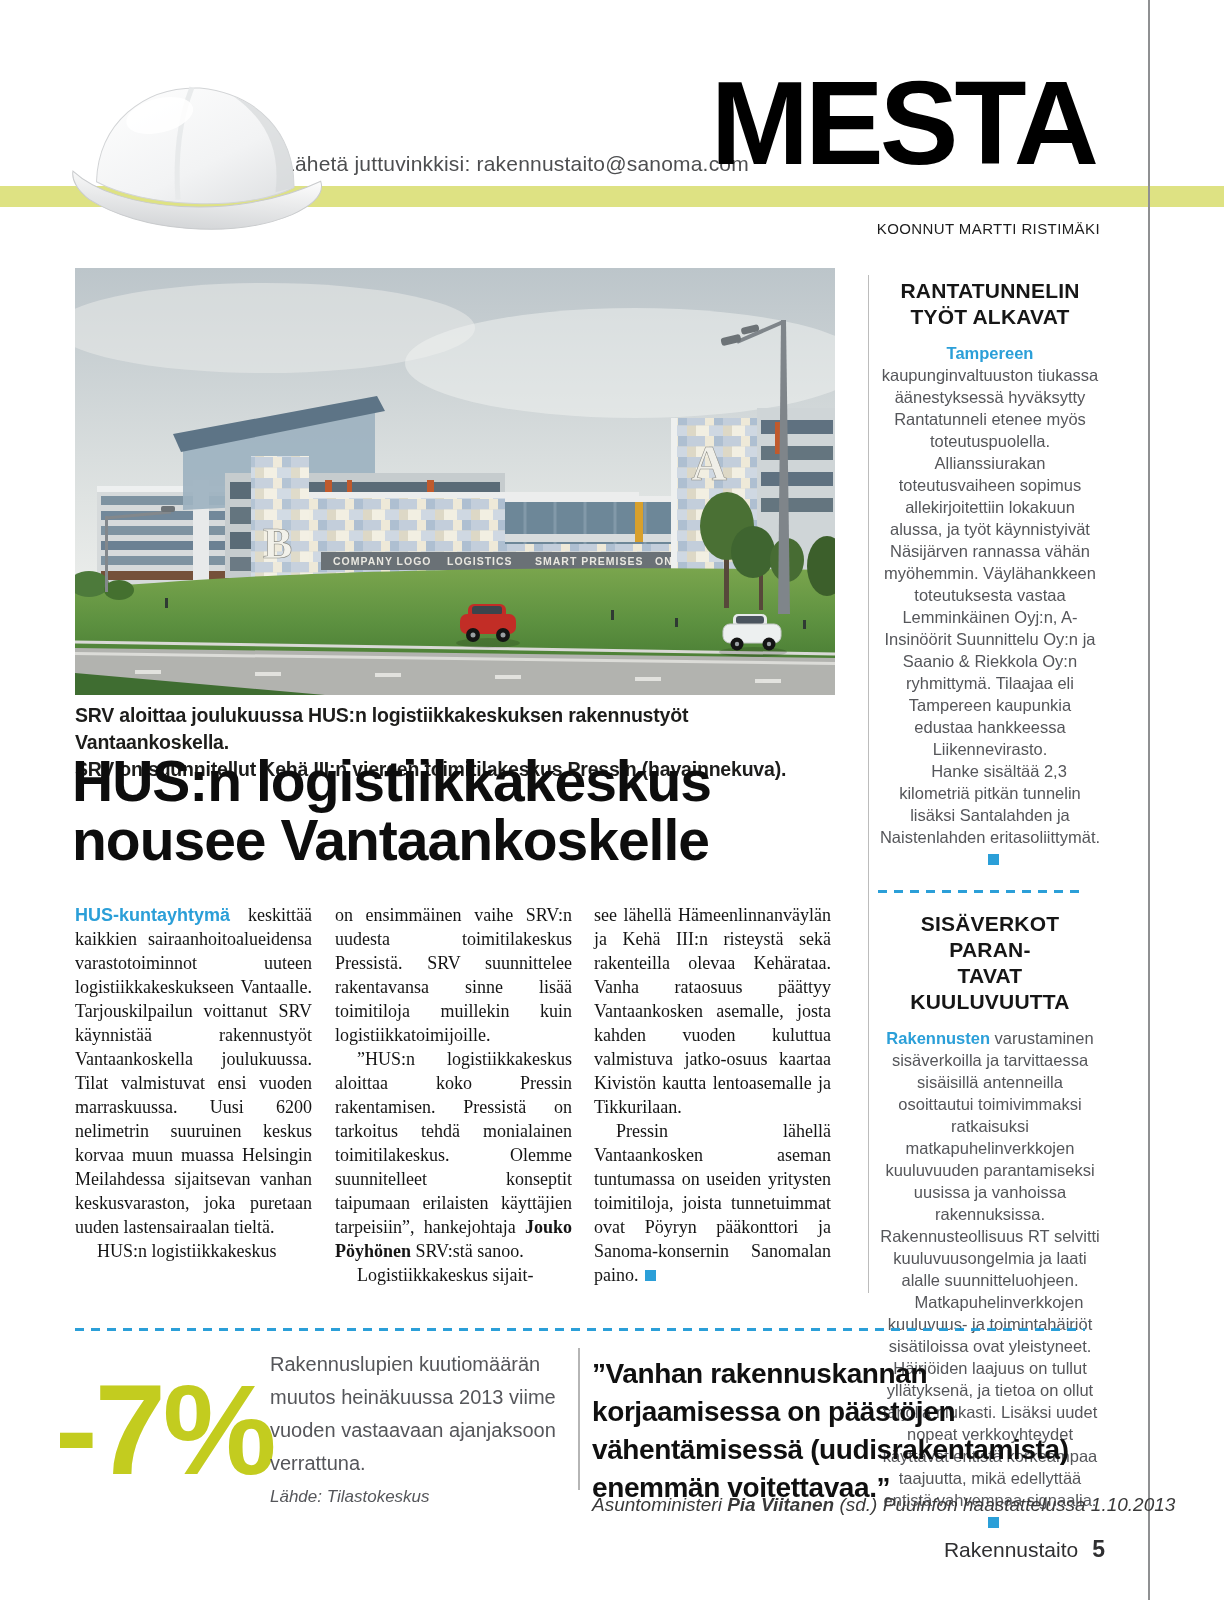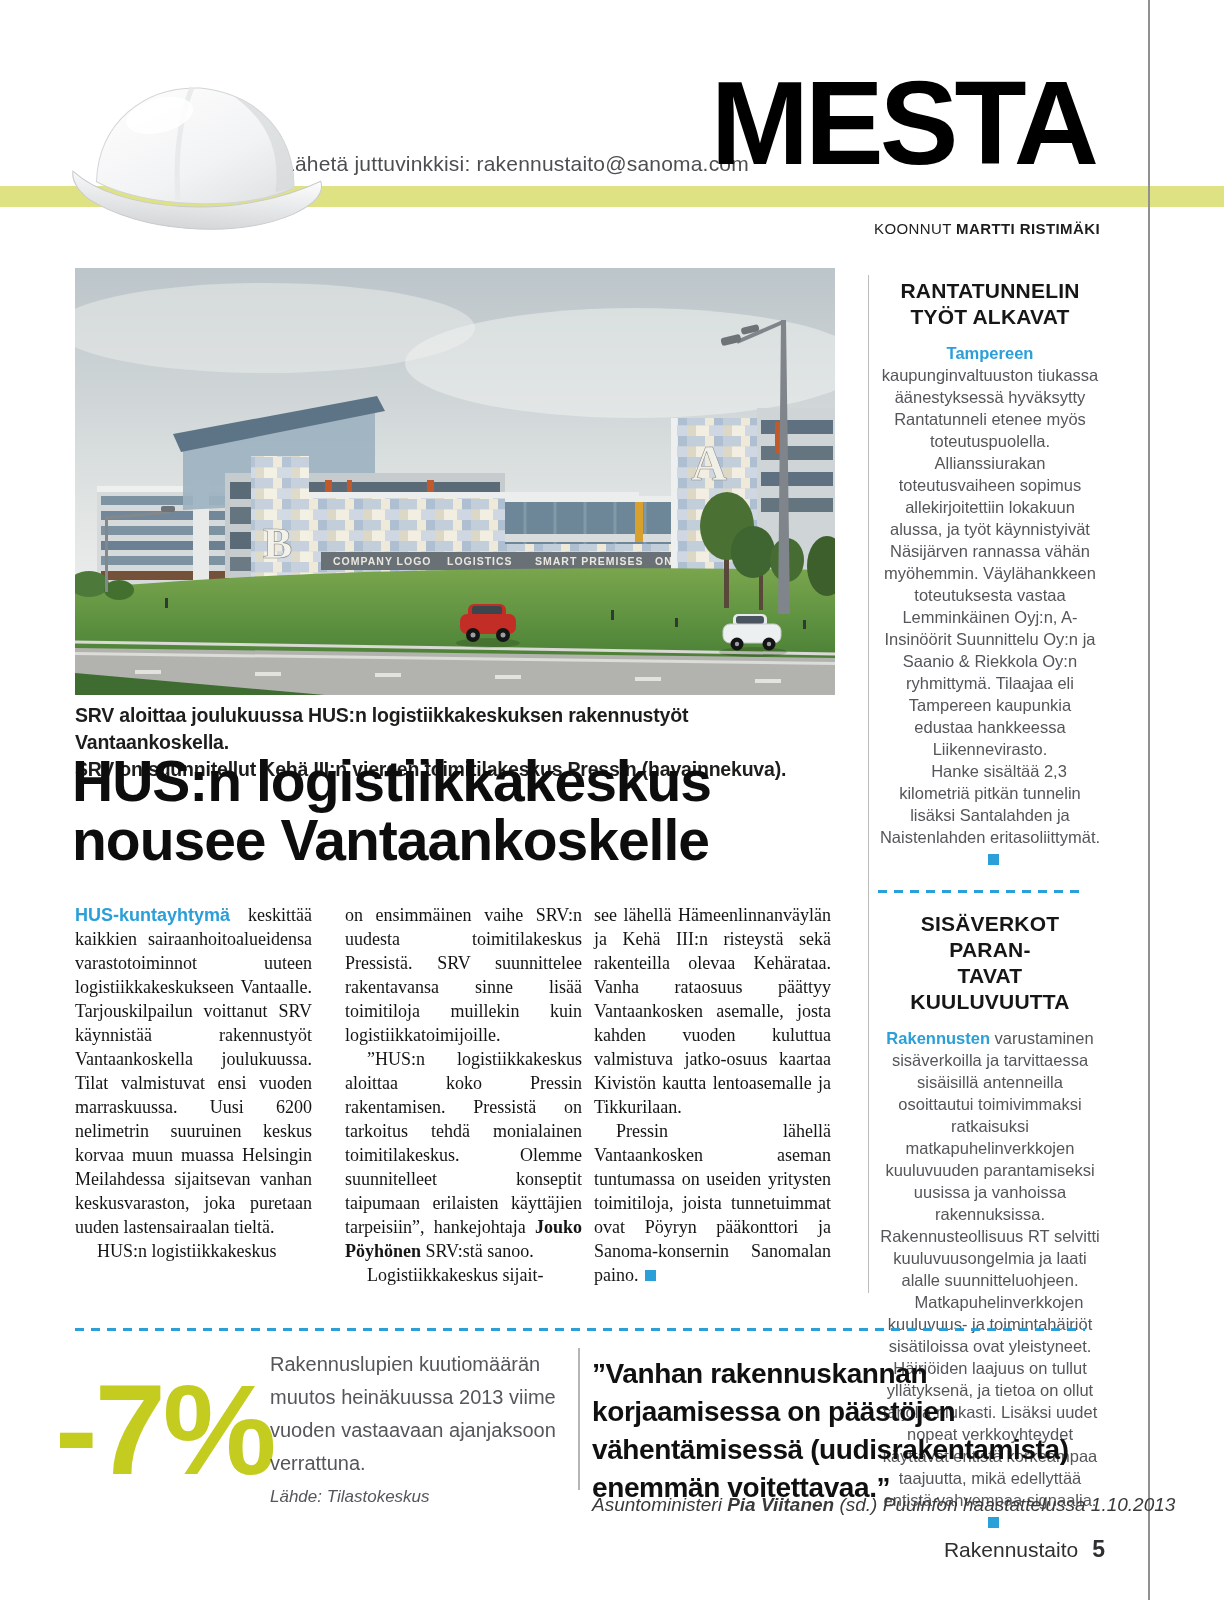--- a/index.html
+++ b/index.html
@@ -7,35 +7,35 @@
   .page { position:relative; width:1224px; height:1600px; background:#fff; overflow:hidden; }
 
   
   .vline { position:absolute; left:1148px; top:0; width:2px; height:1600px; background:#8f9092; }
   .lime-bar { position:absolute; left:0; top:186px; width:1224px; height:21px; background:#dee283; }
   .helmet { position:absolute; left:68px; top:76px; width:262px; height:168px; transform:rotate(4deg); z-index:3; }
   .tip-line { position:absolute; left:283px; top:152px; font-size:21px; color:#4d4e50; letter-spacing:.2px; }
   .mesta { position:absolute; right:129px; top:64px; font-size:118px; line-height:1; font-weight:bold;
            letter-spacing:-4px; color:#000; font-family:"Liberation Sans",sans-serif; }
   .byline { position:absolute; right:124px; top:220px; font-size:15px; color:#1d1d1d; letter-spacing:.4px; }
-  .byline b { font-weight:bold;margin-top:44px; }
+  .byline b { font-weight:normal;margin-top:44px; }
 
   
   figure.art { position:absolute; left:75px; top:268px; width:760px; height:427px; }
   figure.art svg { display:block; width:100%; height:100%; }
 
   .caption { position:absolute; left:75px; top:702px; width:760px; font-size:19.5px; font-weight:bold;
              color:#1d1d1b; line-height:27px; letter-spacing:-.2px; }
   .headline { position:absolute; left:72px; top:752px; font-size:57px; font-weight:bold; color:#0d0d0d;
               line-height:59px; letter-spacing:-1px; }
 
   
   .col { position:absolute; top:903px; width:237px; font-family:"Liberation Serif", serif; font-size:18px;
          line-height:24px; color:#141414; text-align:justify; hyphens:auto; }
-  .col-1 { left:75px; } .col-2 { left:345px; } .col-3 { left:594px; }
+  .col-1 { left:75px; } .col-2 { left:335px; } .col-3 { left:594px; }
   .col p.ind { text-indent:22px; }
   .lead-main { font-family:"Liberation Sans",sans-serif; font-weight:bold; color:#2b9fd8; font-size:18px; }
   .bold-name { font-weight:bold; }
 
   
   .sb-rule { position:absolute; left:868px; top:275px; width:1px; height:1018px; background:#bcbcbc; }
   .sidebar { position:absolute; left:878px; top:278px; width:224px; color:#55565a; font-size:16.5px; line-height:22px;text-align:center; }
   .sb-title { font-size:21px; line-height:26px; font-weight:bold; color:#161616; letter-spacing:.2px; margin-bottom:12px; }
   .sidebar p.ind { text-indent:18px; }
   .lead-sb { font-weight:bold; color:#2b9fd8; }

